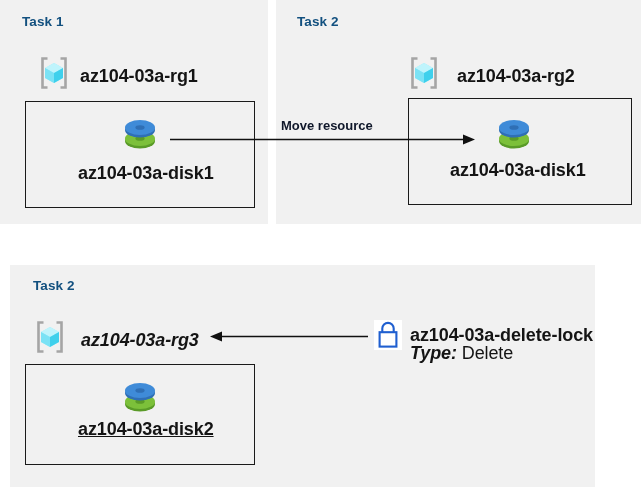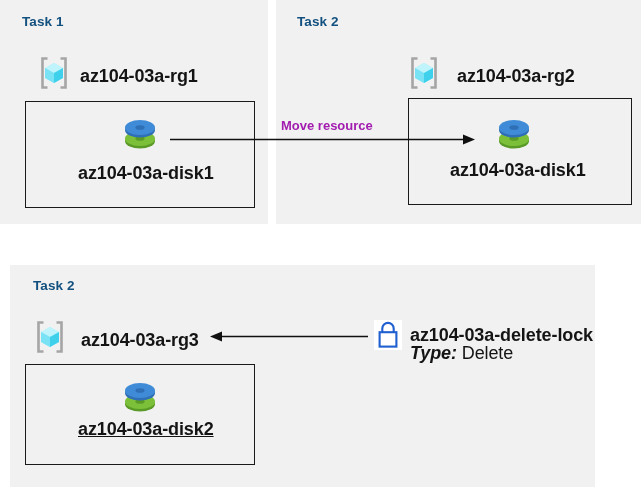--- a/index.html
+++ b/index.html
@@ -83,21 +83,21 @@
   
   .connector {
     position: absolute;
   }
   .connector svg { display: block; overflow: visible; }
 
   .arrow-caption {
     position: absolute;
     font-size: 13px;
     font-weight: bold;
-    color: #a21caf;
+    color: #0f172a;
     white-space: nowrap;
   }
 </style>
 </head>
 <body>
 
 <div class="panel" style="left:0px; top:0px; width:268px; height:224px;"></div>
 
 <div class="panel-title" style="left:22px; top:14px;text-align:right;">Task 1</div>
 
@@ -178,21 +178,21 @@
   <svg viewBox="0 0 34 34" xmlns="http://www.w3.org/2000/svg">
     <path d="M10.5 2.5 L5.5 2.5 L5.5 31.5 L10.5 31.5" fill="none" stroke="#a5a5a5" stroke-width="2.6"></path>
     <path d="M23.5 2.5 L28.5 2.5 L28.5 31.5 L23.5 31.5" fill="none" stroke="#a5a5a5" stroke-width="2.6"></path>
     <polygon points="17,7 26,12 26,22 17,27 8,22 8,12" fill="#9ceefb"></polygon>
     <polygon points="17,7 26,12 17,17 8,12" fill="#bff4fc"></polygon>
     <polygon points="17,17 26,12 26,22 17,27" fill="#3fd0ec"></polygon>
     <polygon points="17,17 8,12 8,22 17,27" fill="#7ae2f5"></polygon>
   </svg>
 </div>
 
-<div class="node-label" style="left:81px; top:330px;">az104-03a-rg3</div>
+<div class="node-label" style="left:81px; top:330px;font-style:italic;">az104-03a-rg3</div>
 
 <div class="inner-box" style="left:25px; top:364px; width:230px; height:101px;"></div>
 
 <div class="disk-icon" style="left:118px; top:376px;">
   <svg viewBox="0 0 44 42" xmlns="http://www.w3.org/2000/svg">
     <ellipse cx="22" cy="28" rx="15" ry="7.5" fill="#5a9b28"></ellipse>
     <ellipse cx="22" cy="25.5" rx="15" ry="7.5" fill="#7cc03a"></ellipse>
     <ellipse cx="22" cy="25.5" rx="4.6" ry="2.3" fill="#5a9b28"></ellipse>
     <ellipse cx="22" cy="17" rx="15" ry="7.5" fill="#2f6fb5"></ellipse>
     <ellipse cx="22" cy="14.5" rx="15" ry="7.5" fill="#3f8bd8"></ellipse>

